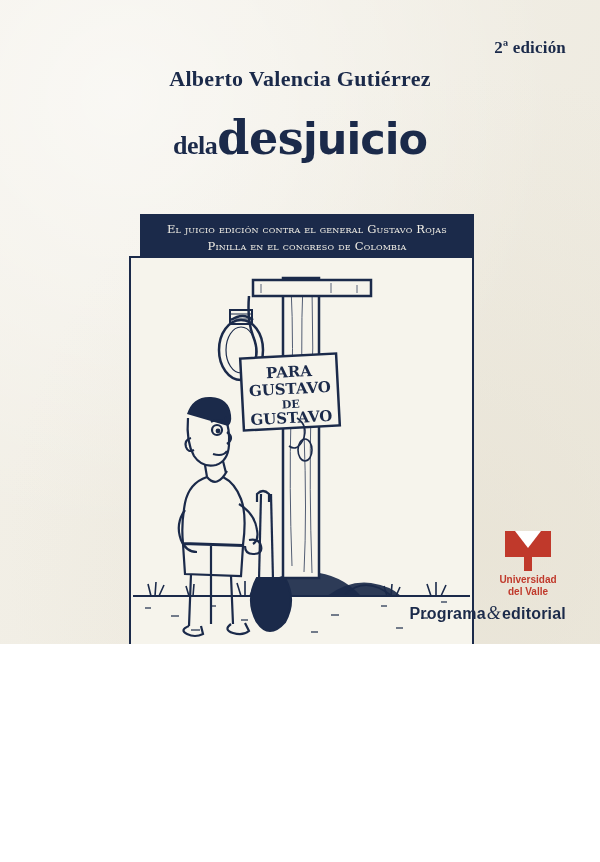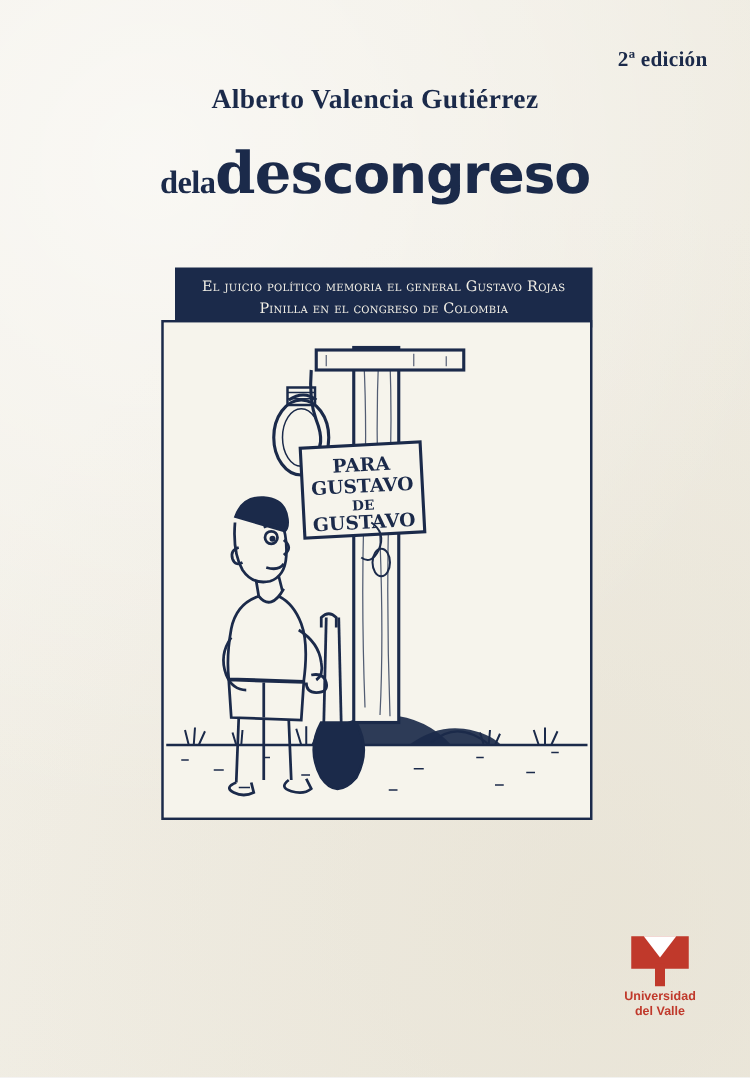--- a/index.html
+++ b/index.html
@@ -6,21 +6,21 @@
     margin: 0;
     padding: 0;
     background: #ffffff;
   }
   body {
     font-family: "Liberation Serif", serif;
   }
   .cover {
     position: relative;
     width: 600px;
-    height: 862px;
+    height: 644px;
     background: #e5e5e5;
     overflow: hidden;
   }
   
   .paper-texture {
     position: absolute;
     inset: 0;
     background:
       radial-gradient(circle at 20% 15%, rgba(255,255,255,0.55), rgba(255,255,255,0) 60%),
       radial-gradient(circle at 80% 85%, rgba(228,222,206,0.5), rgba(255,255,255,0) 65%),
@@ -207,25 +207,25 @@
 
 <div class="cover">
   <div class="paper-texture"></div>
 
   <div class="edition"><span>2ª edición</span></div>
 
   <div class="author">Alberto Valencia Gutiérrez</div>
 
   <div class="title-block">
     <div class="title-line2">
-      <span class="small">de</span><span class="small">la</span><span class="des">des</span><span class="memoria">congreso</span>
+      <span class="small">de</span><span class="small">la</span><span class="des">des</span><span class="memoria">juicio</span>
     </div>
   </div>
 
-  <div class="subtitle-bar">El juicio político memoria el general Gustavo Rojas Pinilla en el congreso de Colombia</div>
+  <div class="subtitle-bar">El juicio edición contra el general Gustavo Rojas Pinilla en el congreso de Colombia</div>
 
   <div class="illustration">
     <svg width="341" height="396" viewBox="0 0 341 396">
       <rect x="0" y="0" width="341" height="396" fill="#f6f4ec"></rect>
 
       <path d="M2 338 L339 338" stroke="#1b2a4a" stroke-width="2" fill="none"></path>
 
       <g stroke="#1b2a4a" stroke-width="1.2" fill="none">
         <path d="M14 350 l6 0"></path>
           <path d="M40 358 l8 0"></path>
@@ -341,13 +341,14 @@
       <div class="band"></div>
       <div class="notch"></div>
       <div class="stem"></div>
     </div>
     <div class="univalle-text">
       <div>Universidad</div>
       <div>del Valle</div>
     </div>
   </div>
 
+  <div class="programa-editorial"><span>Programa</span><span class="amp">&amp;</span><span>editorial</span></div>
 </div>
 
 </body></html>

